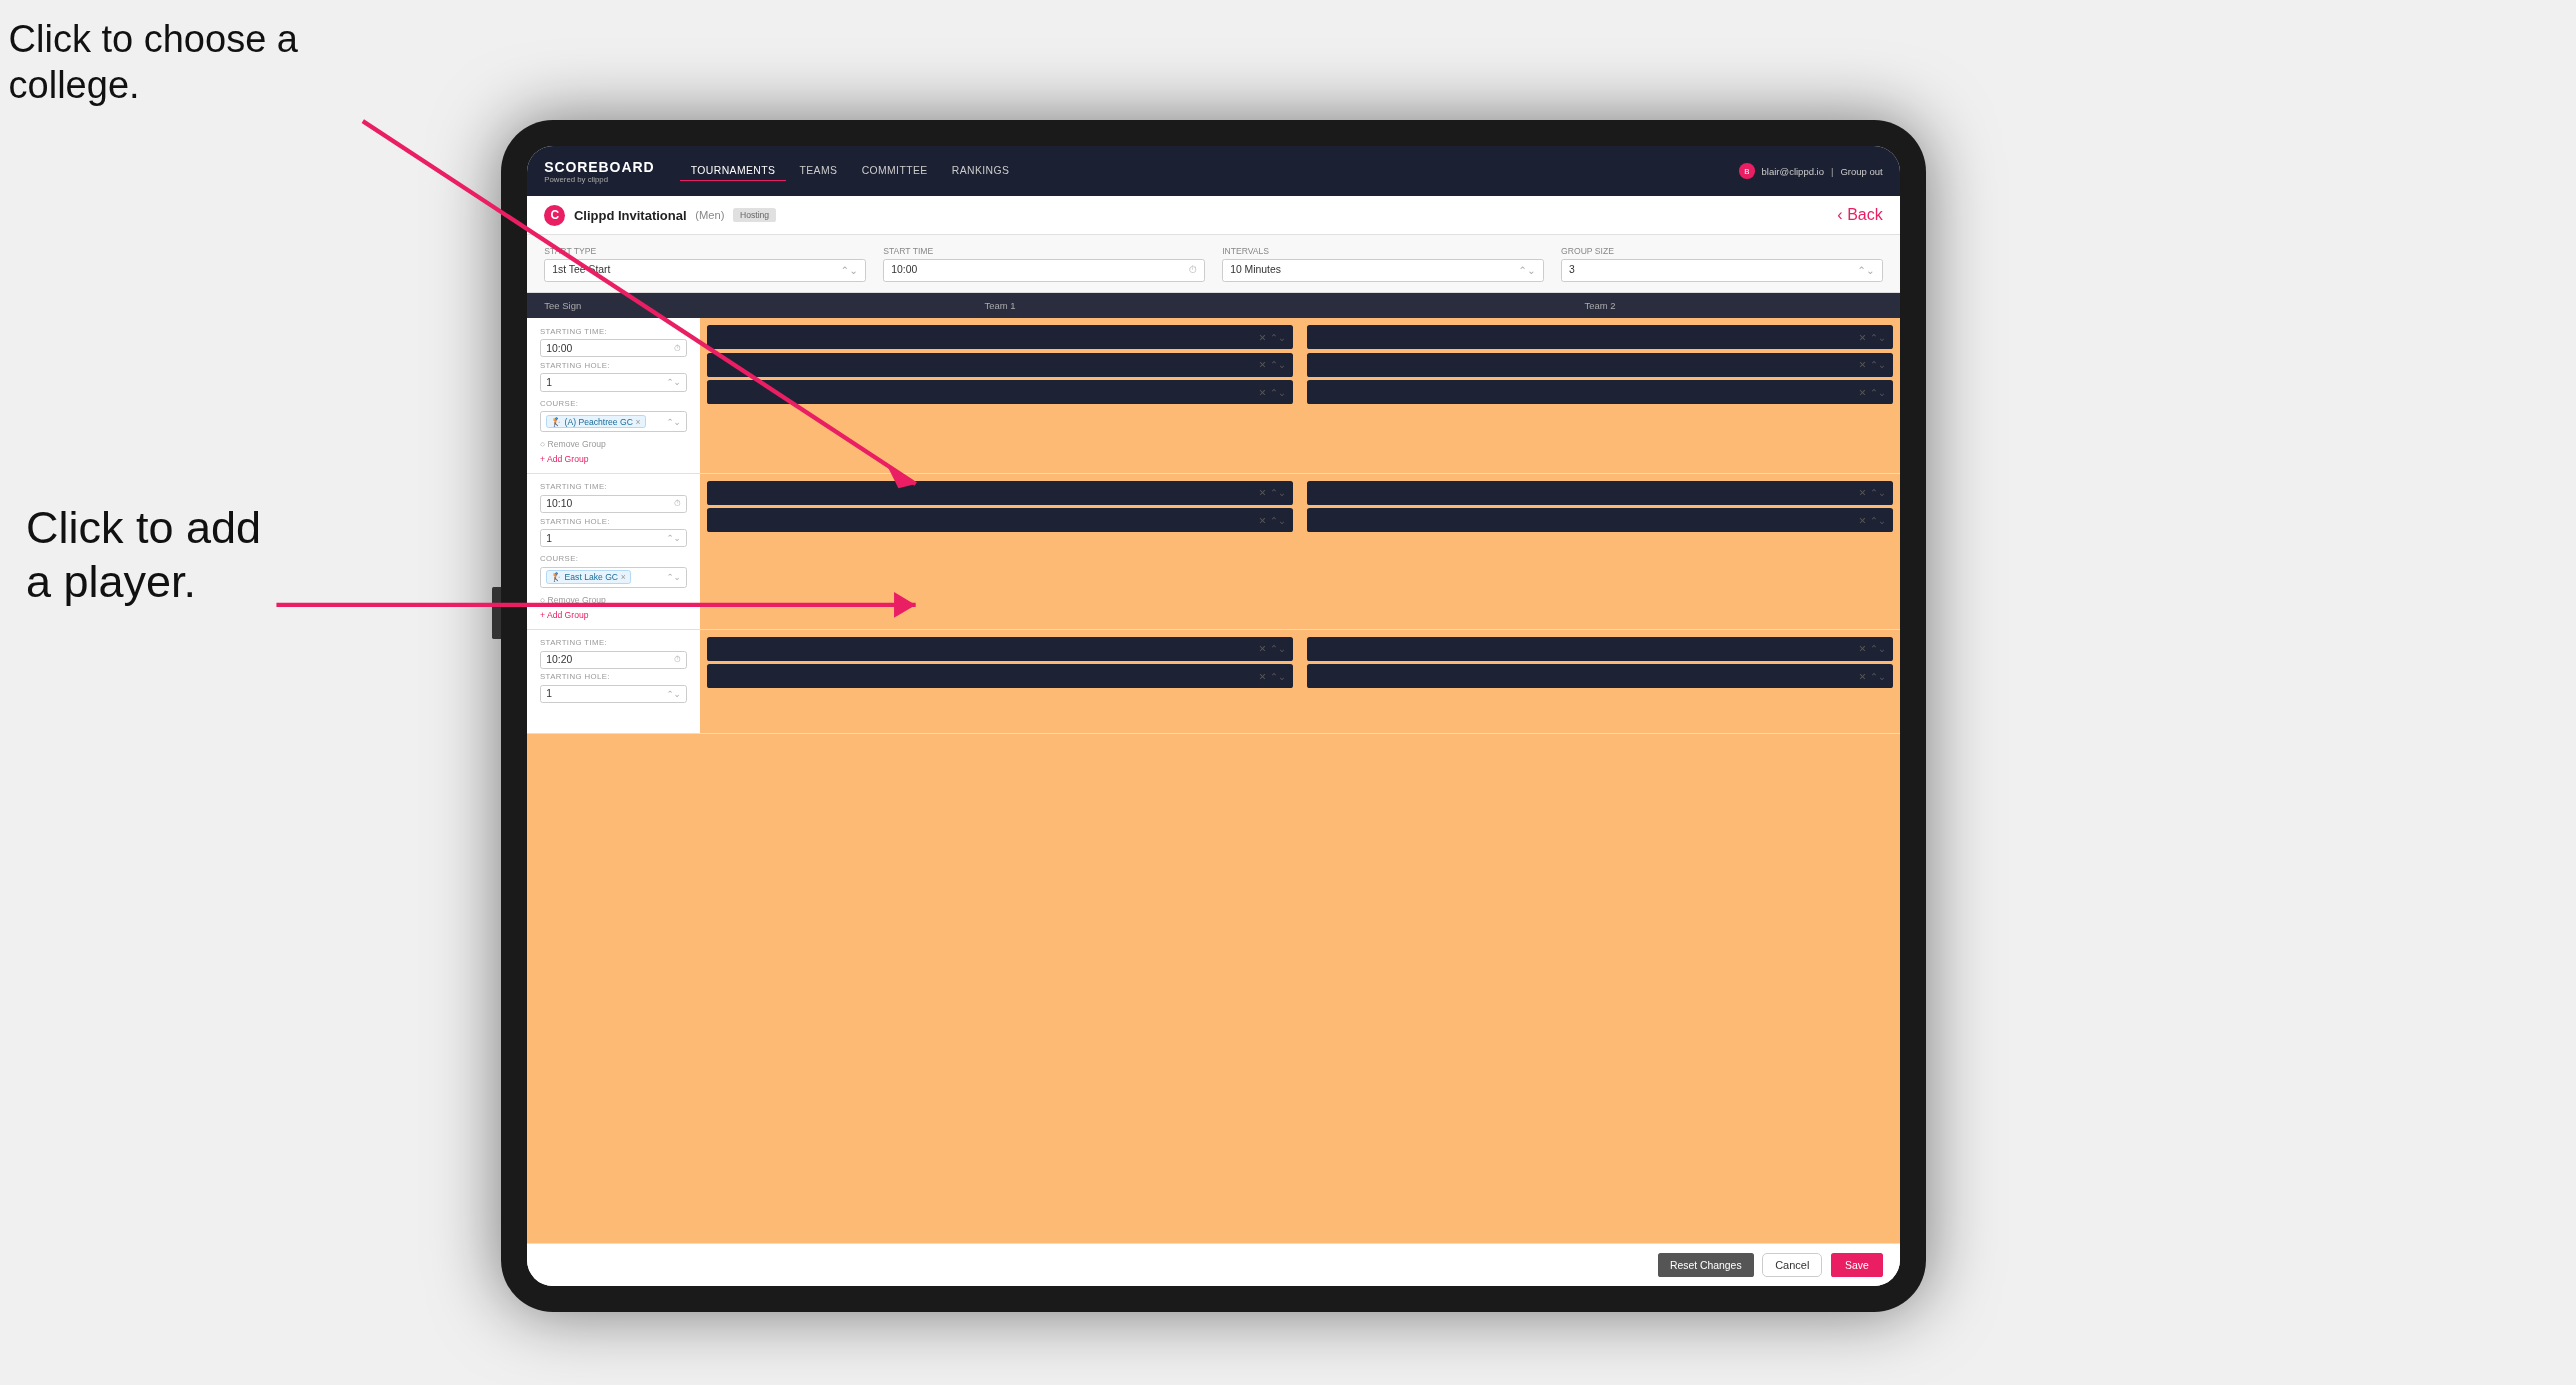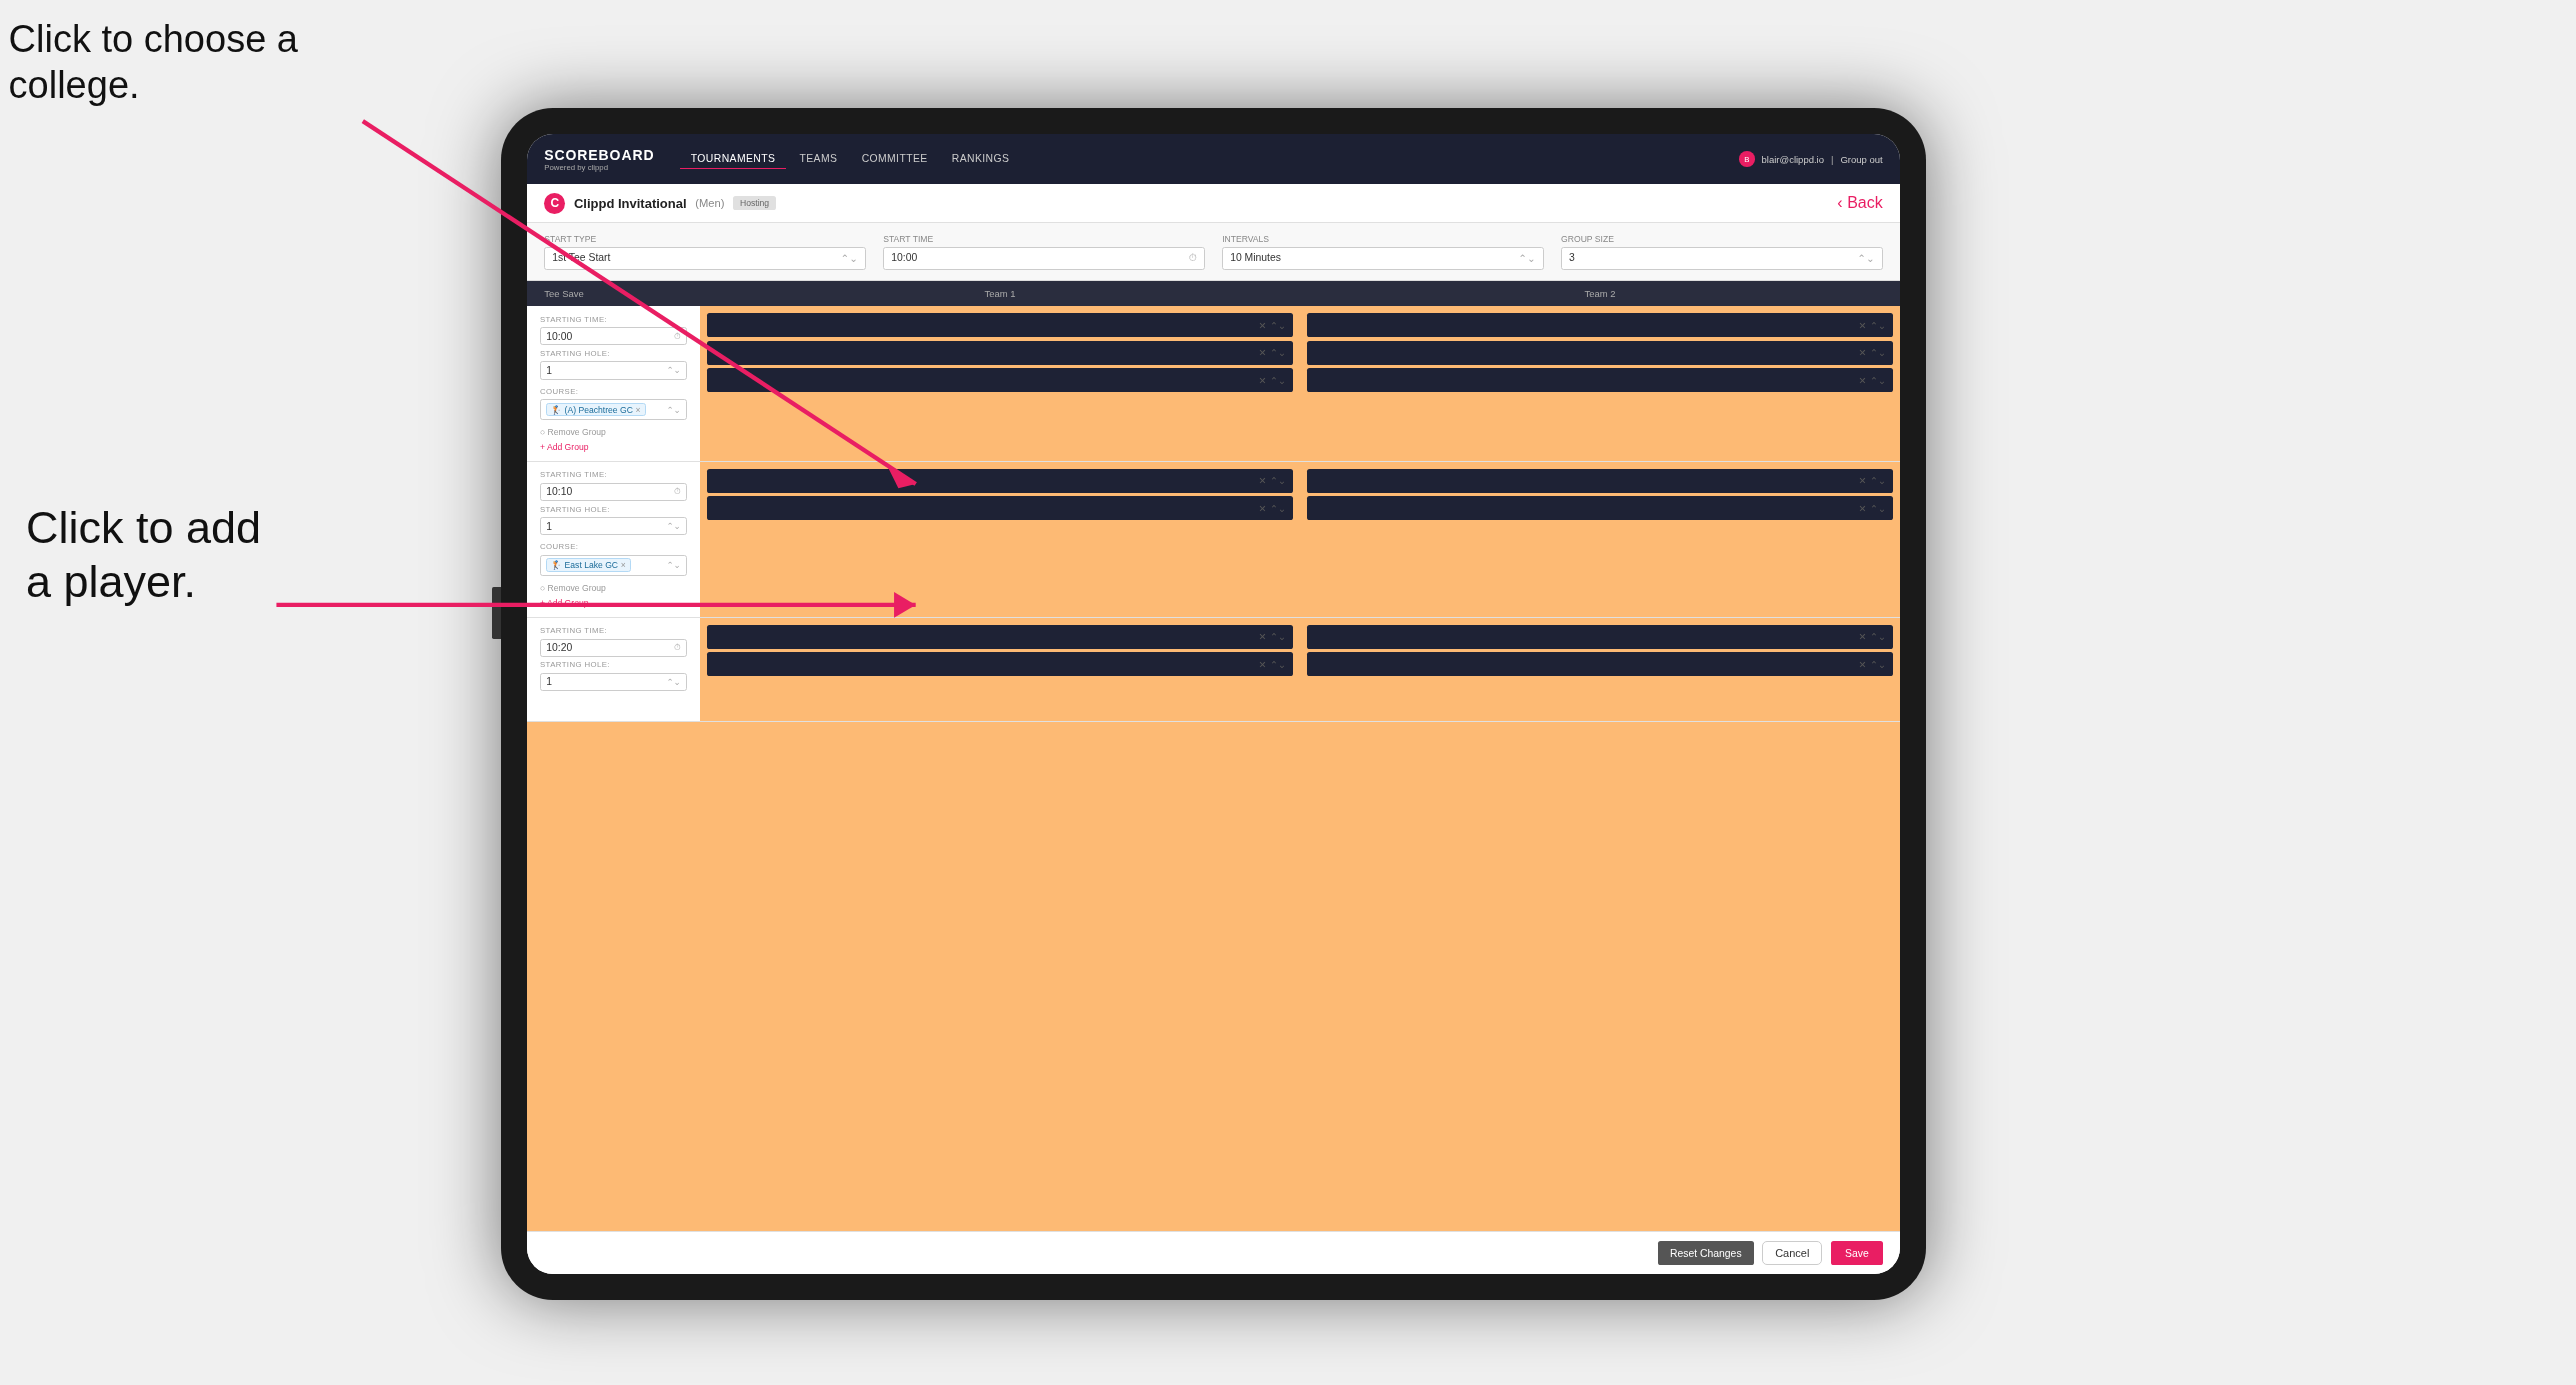--- a/index.html
+++ b/index.html
@@ -41,21 +41,21 @@
       left: 0;
       width: 100%;
       height: 100%;
       pointer-events: none;
       z-index: 9;
     }
 
     
     .tablet {
       position: absolute;
-      top: 108px;
+      top: 120px;
       left: 501px;
       width: 1425px;
       height: 1192px;
       background: #1a1a1a;
       border-radius: 52px;
       padding: 26px;
       box-shadow: 0 0 69px rgba(0,0,0,0.5);
     }
 
     .tablet-screen {
@@ -492,21 +492,21 @@
       </div>
       <div class="form-group">
         <label class="form-label">Group Size</label>
         <div class="form-select">
           <span>3</span> <span style="float:right;color:#aaa;">⌃⌄</span>
         </div>
       </div>
     </div>
 
     <div class="table-header">
-      <div class="th-cell">Tee Save</div>
+      <div class="th-cell">Tee Sign</div>
       <div class="th-cell">Team 1</div>
       <div class="th-cell">Team 2</div>
     </div>
 
     <div class="table-body">
 
       <div class="time-slot">
         <div class="time-slot-info">
           <div class="slot-label">STARTING TIME:</div>
           <div class="slot-time-input">

